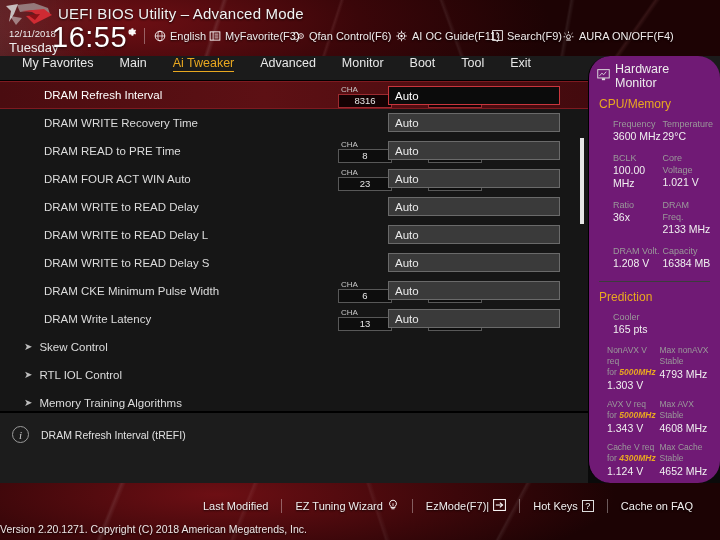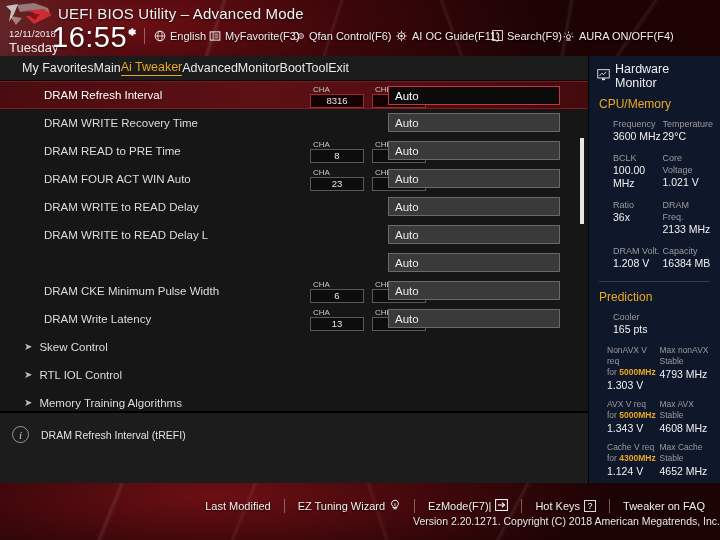--- a/index.html
+++ b/index.html
@@ -65,21 +65,21 @@
     cursor: default;
   }
   .hdr-item svg { display: block; flex: none; }
 
   
   .menubar {
     position: absolute; left: 0; top: 56px; width: 720px; height: 25px;
     background: #1b1b1b;
     border-bottom: 1px solid #000;
   }
-  .menubar-inner { display: flex; align-items: center; height: 24px; padding-left: 22px; }
+  .menubar-inner { display: flex; align-items: flex-start; height: 24px; padding-left: 22px; gap: 26px; }
   .menu-item {
     font-size: 12.5px; color: #e8e8e8; cursor: default; white-space: nowrap;
   }
   .menu-item.active {
     color: #e9a820; border-bottom: 1.5px solid #e9a820; padding-bottom: 1px;
   }
 
   
   .main {
     position: absolute; left: 0; top: 81px; width: 588px; height: 330px;
@@ -94,21 +94,21 @@
     border-top: 1px solid #7e1a20;
     border-bottom: 1px solid #7e1a20;
   }
   .row .label {
     font-size: 11.5px; color: #dcdcdc; white-space: nowrap;
   }
   .row.selected .label { color: #ffffff; }
   .ch-group {
     position: absolute; left: 310px; top: 3px; display: flex; gap: 8px;
   }
-  .ch-box { width: 54px; text-align: center; }
+  .ch-box { width: 54px; text-align: center; margin-left: 28px; }
   .ch-box .ch-name {
     font-size: 8px; color: #c9c9c9; line-height: 9px; display: block;
     text-align: left; padding-left: 3px;
   }
   .ch-box .ch-val {
     display: block; font-size: 9.5px; color: #e6e6e6; line-height: 12px;
     background: #0d0d0d; border: 1px solid #585858; text-align: center;
   }
   .row.selected .ch-box .ch-val { border-color: #9c2a30; background: #140203; }
   .value-field {
@@ -147,68 +147,69 @@
     font-family: "Liberation Serif", serif; flex: none; margin-top: 3px;
   }
   .help-text {
     margin-left: 12px; font-size: 10.5px; color: #e0e0e0; line-height: 16px;
     margin-top: 4px;
   }
 
   
   .sidebar {
     position: absolute; left: 588px; top: 56px; width: 132px; height: 427px;
-    background: #0f172a; border-left: 1px solid #000;
+    background: #701a75; border-left: 1px solid #000;
     padding: 6px 8px 0 8px;
+    border-radius: 22px;
   }
   .hw-title {
     display: flex; align-items: center; gap: 5px;
     font-size: 12.5px; color: #ececec; margin-bottom: 7px;
   }
   .sb-section-title {
     font-size: 12px; color: #e9a820; margin: 4px 0 7px 2px;
   }
   .sb-grid { display: flex; flex-wrap: wrap; margin-left: 16px; }
   .sb-cell { width: 50%; margin-bottom: 9px; }
   .sb-k { font-size: 9px; color: #9a9a9a; line-height: 12px; display: block; }
   .sb-v { font-size: 10.5px; color: #f0f0f0; line-height: 13px; display: block; }
   .sb-div {
     height: 1px; background: #3c3c3c; margin: 2px 2px 8px 2px;
   }
   .pred-grid { display: flex; flex-wrap: wrap; margin-left: 10px; }
   .pred-cell { width: 50%; margin-bottom: 7px; }
   .pred-k { font-size: 8.5px; color: #9a9a9a; line-height: 11px; display: block; }
-  .pred-k .hl { color: #e9a820; font-weight: bold; }
+  .pred-k .hl { color: #e9a820; font-weight: bold; font-style: italic; }
   .pred-v { font-size: 10.5px; color: #f0f0f0; line-height: 14px; display: block; }
 
   
   .bottombar {
     position: absolute; left: 0; top: 483px; width: 720px; height: 57px;
     background:
       linear-gradient(112deg, transparent 16%, rgba(255,255,255,0.09) 16.4%, transparent 17%),
       linear-gradient(112deg, transparent 34%, rgba(255,220,220,0.07) 34.3%, transparent 34.9%),
       linear-gradient(72deg, transparent 52%, rgba(255,255,255,0.06) 52.3%, transparent 52.9%),
       linear-gradient(118deg, transparent 70%, rgba(255,255,255,0.08) 70.3%, transparent 70.9%),
       radial-gradient(ellipse 400px 90px at 30% 20%, #6d0f14 0%, #3c070a 60%, #1c0304 100%),
       linear-gradient(90deg, #200305 0%, #550c11 40%, #6a1015 62%, #2a0406 100%);
     overflow: hidden;
   }
   .bb-items {
-    position: absolute; right: 2px; top: 16px;
+    position: absolute; right: 14px; top: 16px;
     display: flex; align-items: center; gap: 0px;
   }
   .bb-item {
     display: flex; align-items: center; gap: 4px;
     font-size: 11px; color: #f2eded; white-space: nowrap;
     padding: 0 13px; cursor: default;
     text-shadow: 0 1px 2px rgba(0,0,0,.8);
   }
   .bb-sep { width: 1px; height: 14px; background: rgba(255,255,255,.35); }
   .version {
-    position: absolute; left: 0; top: 32px; width: 720px; text-align: right;
+    position: absolute; left: 0; top: 40px; width: 720px; text-align: left;
     font-size: 10.5px; color: #efe6e6; text-shadow: 0 1px 2px rgba(0,0,0,.8);
   }
   .key-box {
     display: inline-flex; align-items: center; justify-content: center;
     min-width: 12px; height: 12px; padding: 0 2px;
     border: 1px solid #ddd; font-size: 9px; color: #fff; line-height: 10px;
   }
 </style>
 </head>
 <body>
@@ -384,20 +385,21 @@
         </div>
         <div class="row">
           <span class="label">DRAM WRITE to READ Delay</span>
           <div class="value-field">Auto</div>
         </div>
         <div class="row">
           <span class="label">DRAM WRITE to READ Delay L</span>
           <div class="value-field">Auto</div>
         </div>
         <div class="row">
+          <span class="label">DRAM WRITE to READ Delay S</span>
           <div class="value-field">Auto</div>
         </div>
         <div class="row">
           <span class="label">DRAM CKE Minimum Pulse Width</span>
           <div class="ch-group">
             <div class="ch-box">
               <span class="ch-name">CHA</span>
               <span class="ch-val">6</span>
             </div>
             <div class="ch-box">
@@ -552,19 +554,19 @@
               <path d="M7.4 3.9 L10.3 6.5 L7.4 9.1" fill="none" stroke="#fff" stroke-width="1.2"></path>
             </svg></span>
         </div>
         <div class="bb-sep"></div>
         <div class="bb-item">
           <span>Hot Keys</span>
           <span class="key-box">?</span>
         </div>
         <div class="bb-sep"></div>
         <div class="bb-item">
-          <span>Tweaker on FAQ</span>
+          <span>Cache on FAQ</span>
         </div>
       </div>
     <div class="version">Version 2.20.1271. Copyright (C) 2018 American Megatrends, Inc.</div>
   </div>
 
 </div>
 
 </body></html>

